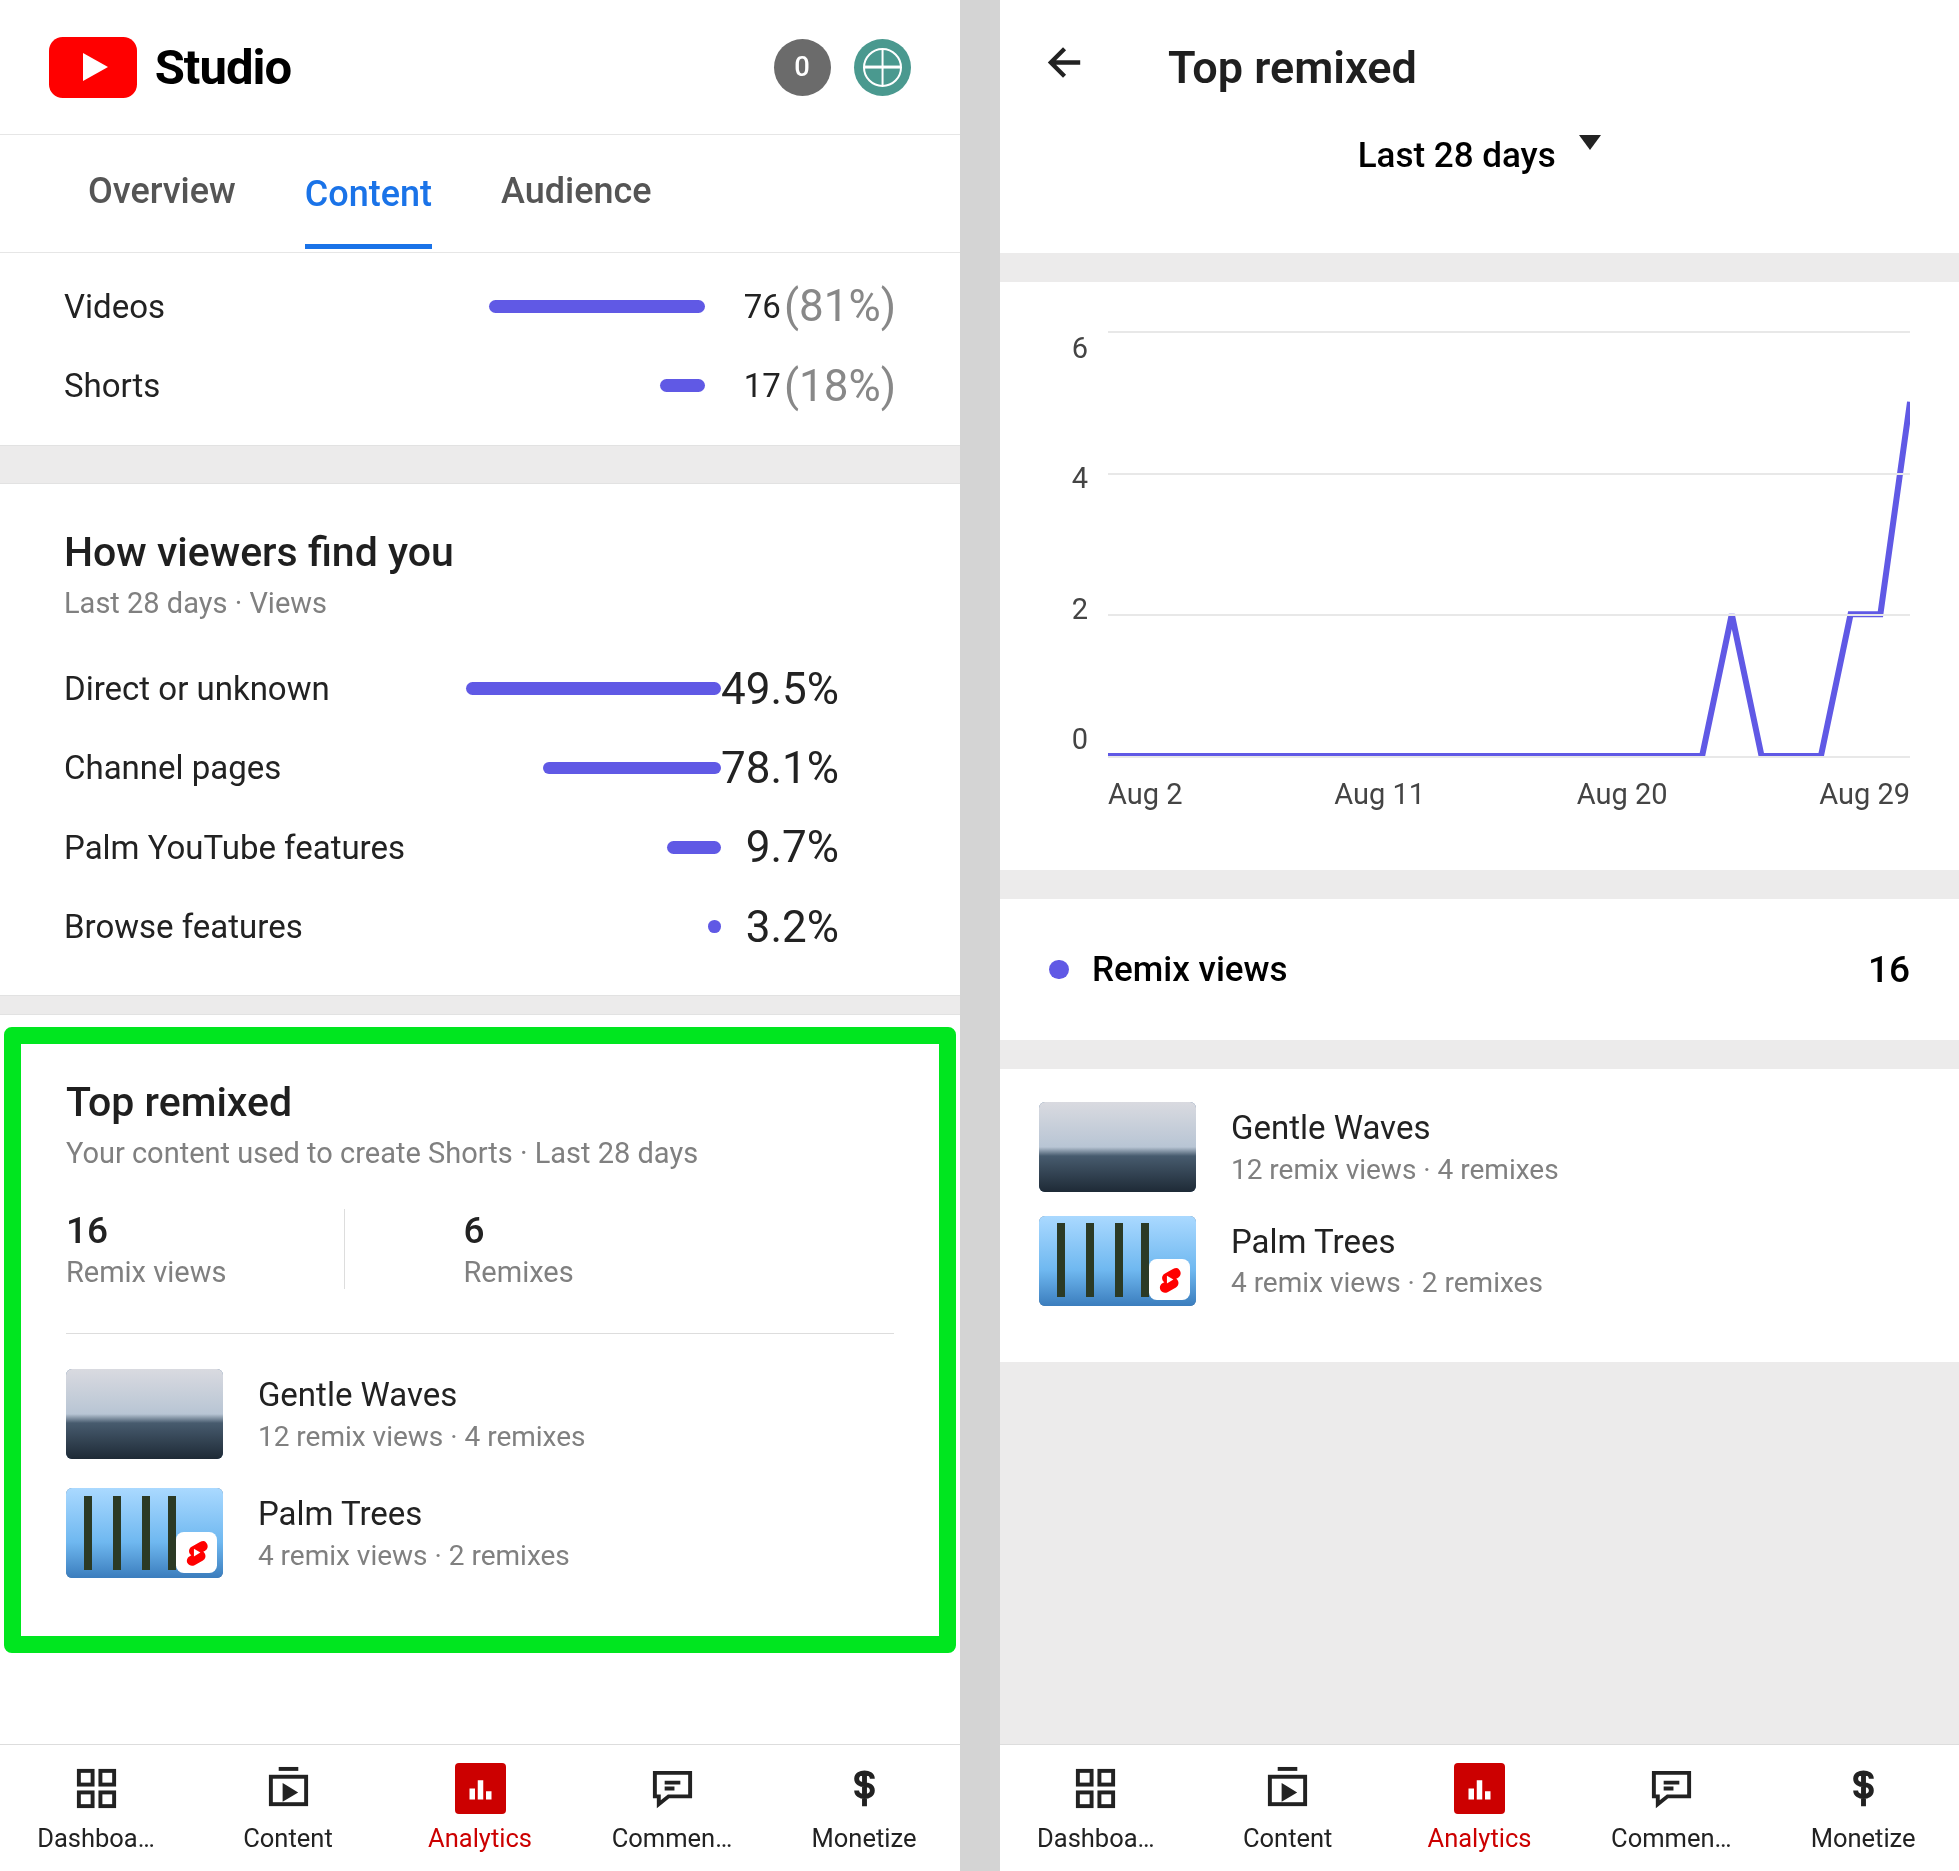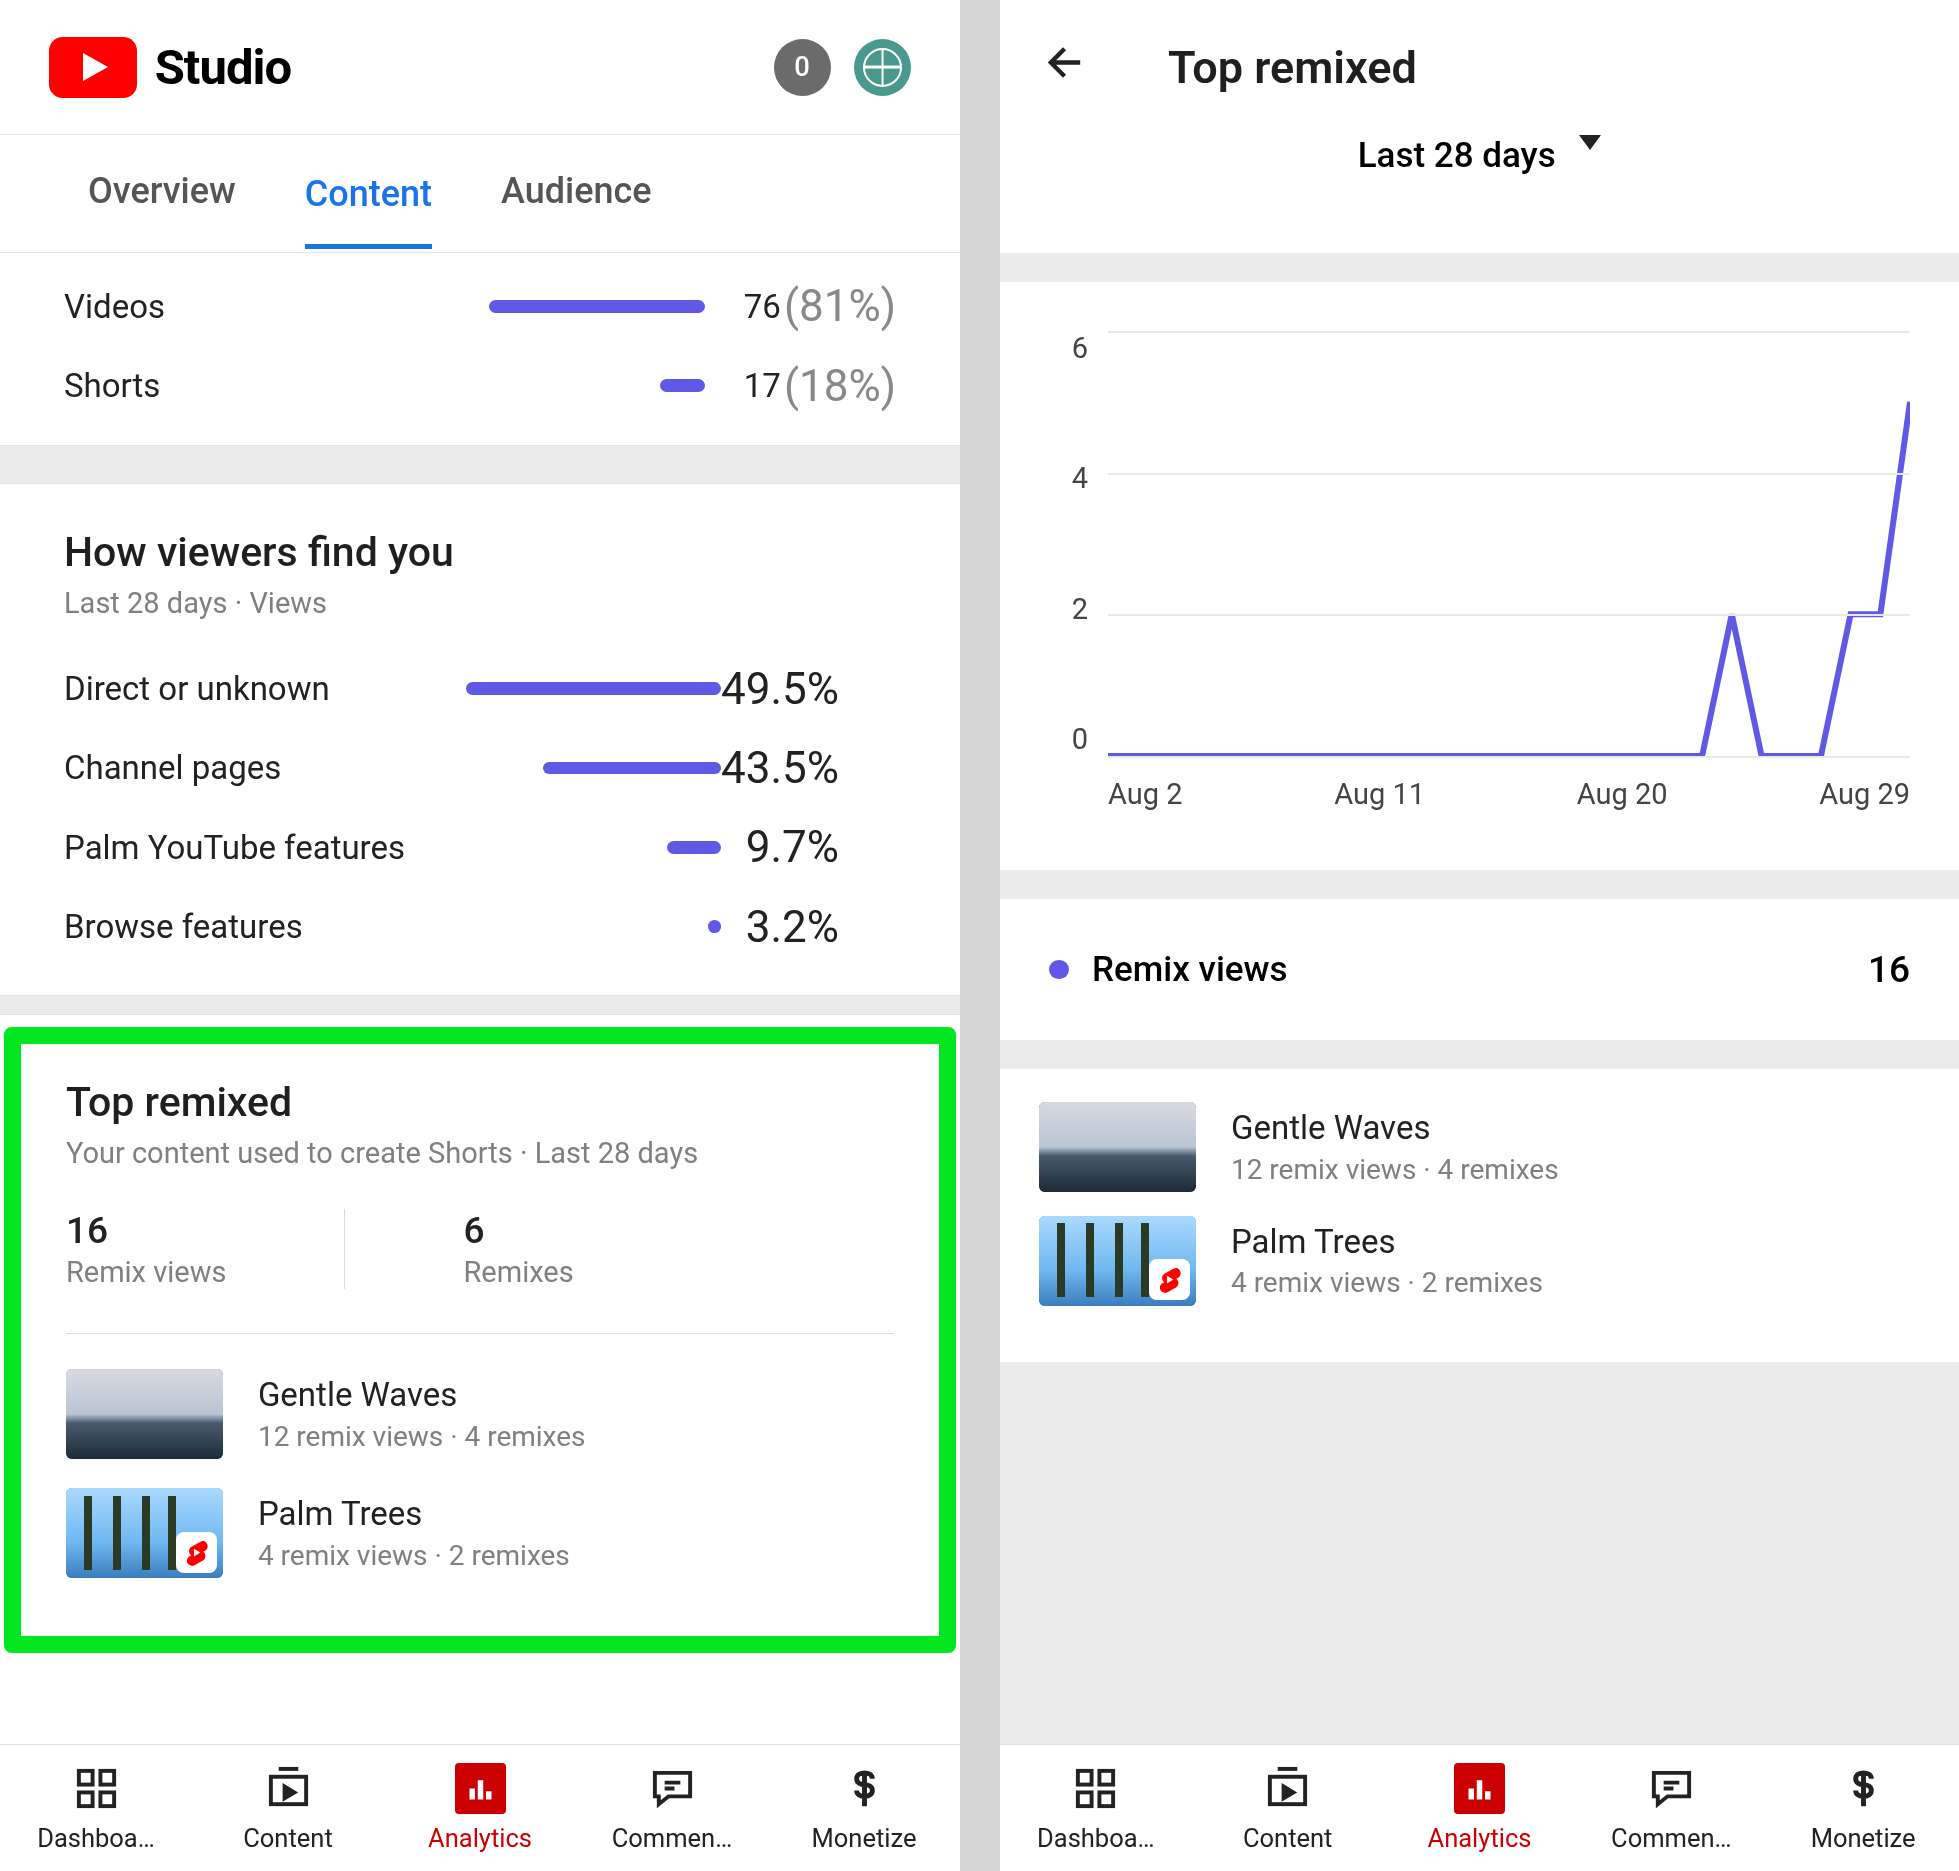--- a/index.html
+++ b/index.html
@@ -153,21 +153,21 @@
         <span class="track">
             <span class="fill" style="width:274px"></span>
           </span>
         <span class="pct">49.5%</span>
       </div>
       <div class="barrow">
         <span class="label">Channel pages</span>
         <span class="track">
             <span class="fill" style="width:178px"></span>
           </span>
-        <span class="pct">43.5%</span>
+        <span class="pct">78.1%</span>
       </div>
       <div class="barrow">
         <span class="label">Palm YouTube features</span>
         <span class="track">
             <span class="fill" style="width:54px"></span>
           </span>
         <span class="pct">9.7%</span>
       </div>
       <div class="barrow">
         <span class="label">Browse features</span>

